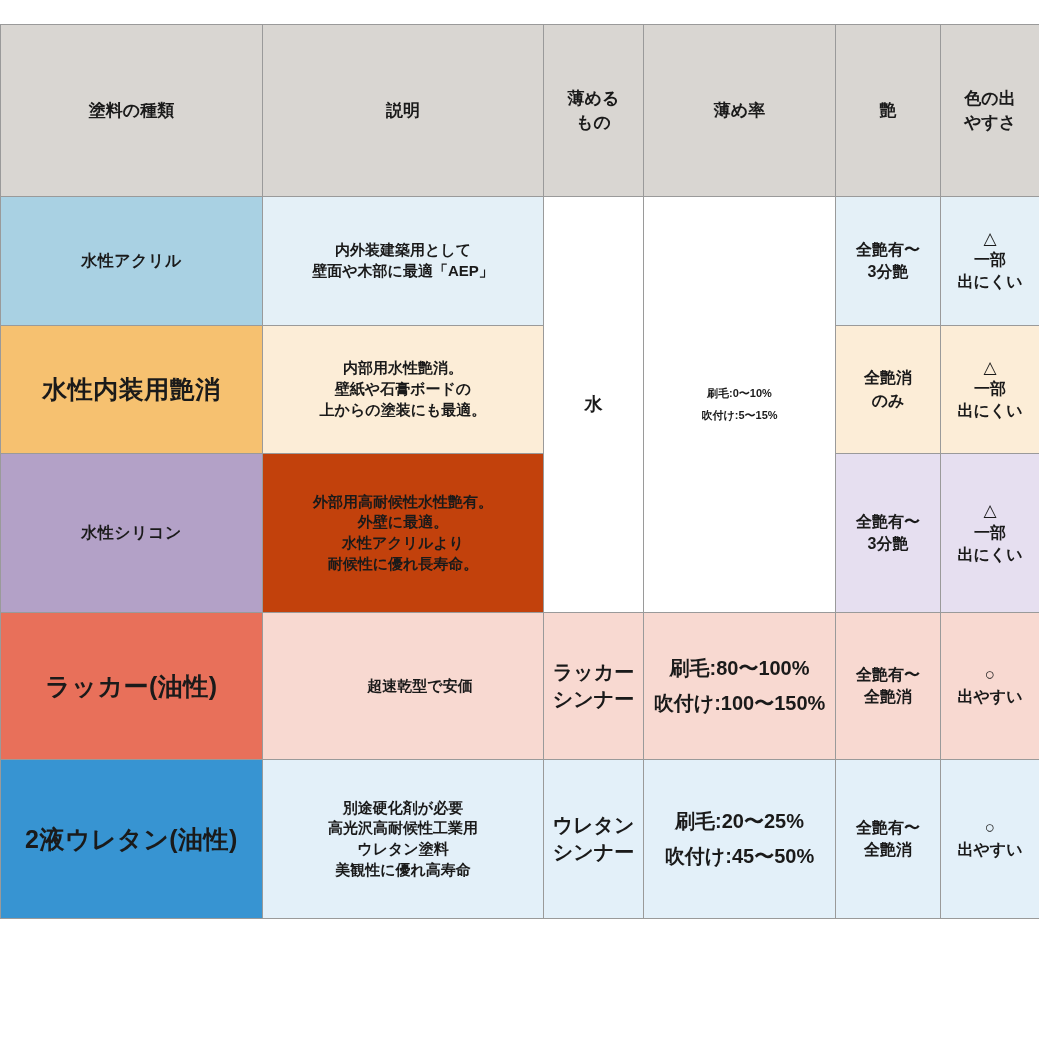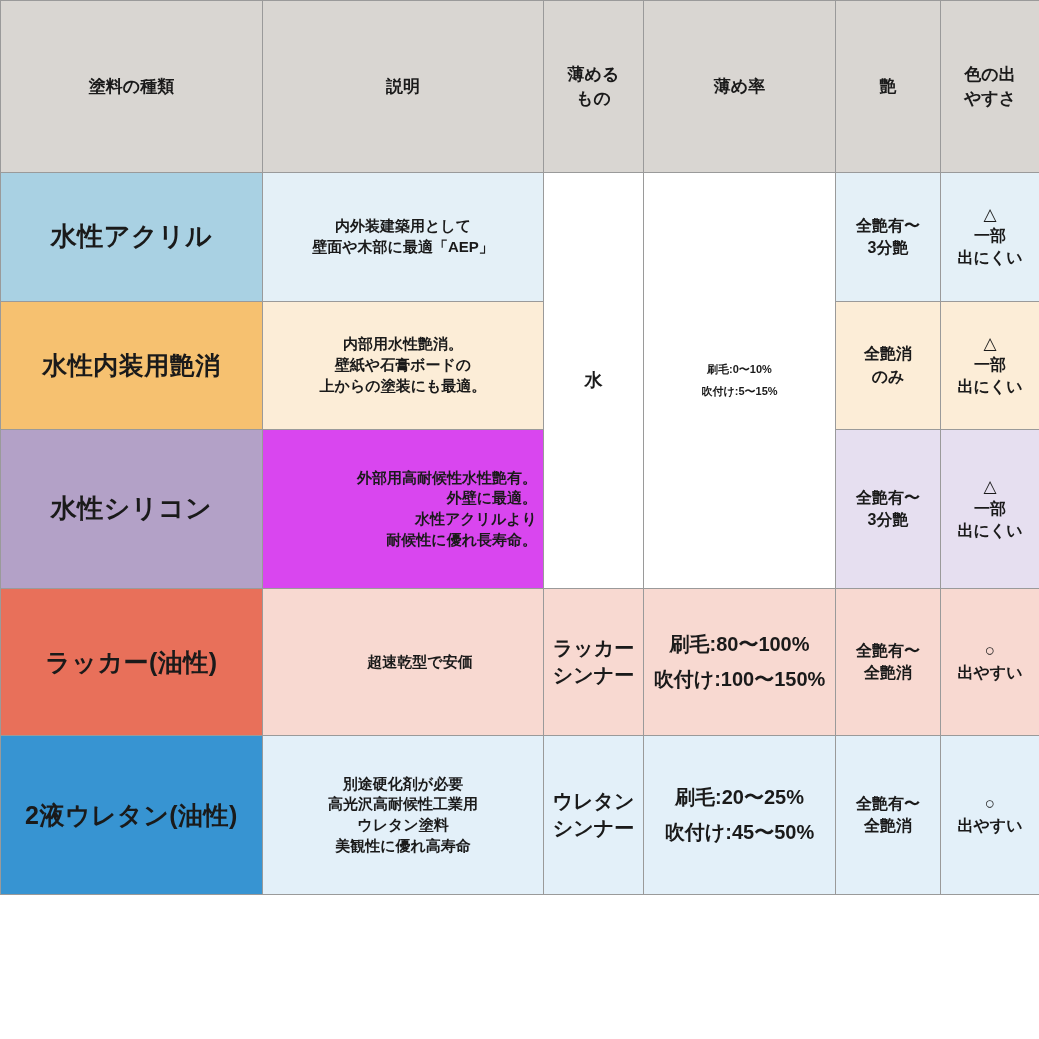--- a/index.html
+++ b/index.html
@@ -12,20 +12,21 @@
     height: 1039px;
     font-family: "Liberation Sans", "DejaVu Sans", sans-serif;
     color: #1a1a1a;
     overflow: hidden;
   }
   table.paint-table {
     border-collapse: collapse;
     width: 1039px;
     height: 895px;
     table-layout: fixed;
+    margin-top: 24px;
   }
   table.paint-table td,
   table.paint-table th {
     border: 1px solid #9a9a9a;
     text-align: center;
     vertical-align: middle;
     padding: 4px 6px;
     font-weight: bold;
     line-height: 1.38;
     box-sizing: border-box;
@@ -42,21 +43,21 @@
   thead th {
     background: #d9d6d2;
     font-size: 17px;
     height: 172px;
     font-weight: bold;
     color: #1a1a1a;
   }
 
   
   td.name {
-    font-size: 26px;
+    font-size: 16px;
     letter-spacing: 0.5px;
   }
   td.name.small {
     font-size: 25px;
   }
   td.desc {
     font-size: 15px;
   }
   td.mid {
     font-size: 20px;
@@ -79,21 +80,21 @@
   .r1 .desc      { background: #e4f0f7; }
   .r1 .gloss,
   .r1 .colorease { background: #e4f0f7; }
 
   .r2 .name      { background: #f6c170; }
   .r2 .desc      { background: #fcedd7; }
   .r2 .gloss,
   .r2 .colorease { background: #fcedd7; }
 
   .r3 .name      { background: #b3a1c7; }
-  .r3 .desc      { background: #d946ef; text-align: right; }
+  .r3 .desc      { background: #c2410c; }
   .r3 .gloss,
   .r3 .colorease { background: #e6dff0; }
 
   .r4 .name      { background: #e8705a; }
   .r4 .desc      { background: #f8d9d1; padding-left: 40px; }
   .r4 .mid       { background: #f8d9d1; }
   .r4 .gloss,
   .r4 .colorease { background: #f8d9d1; }
 
   .r5 .name      { background: #3794d2; }

